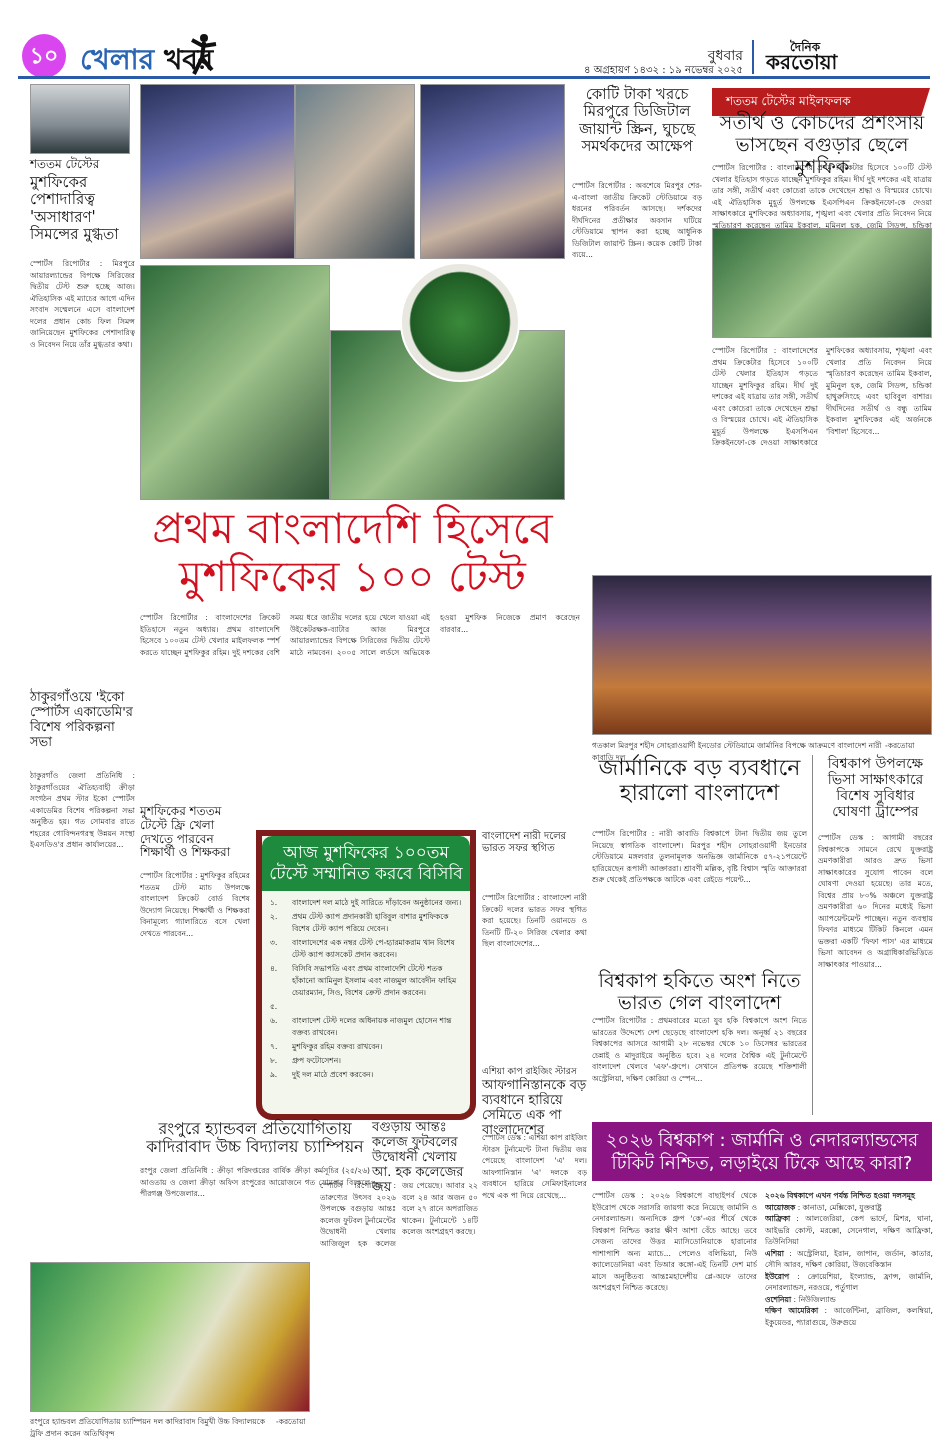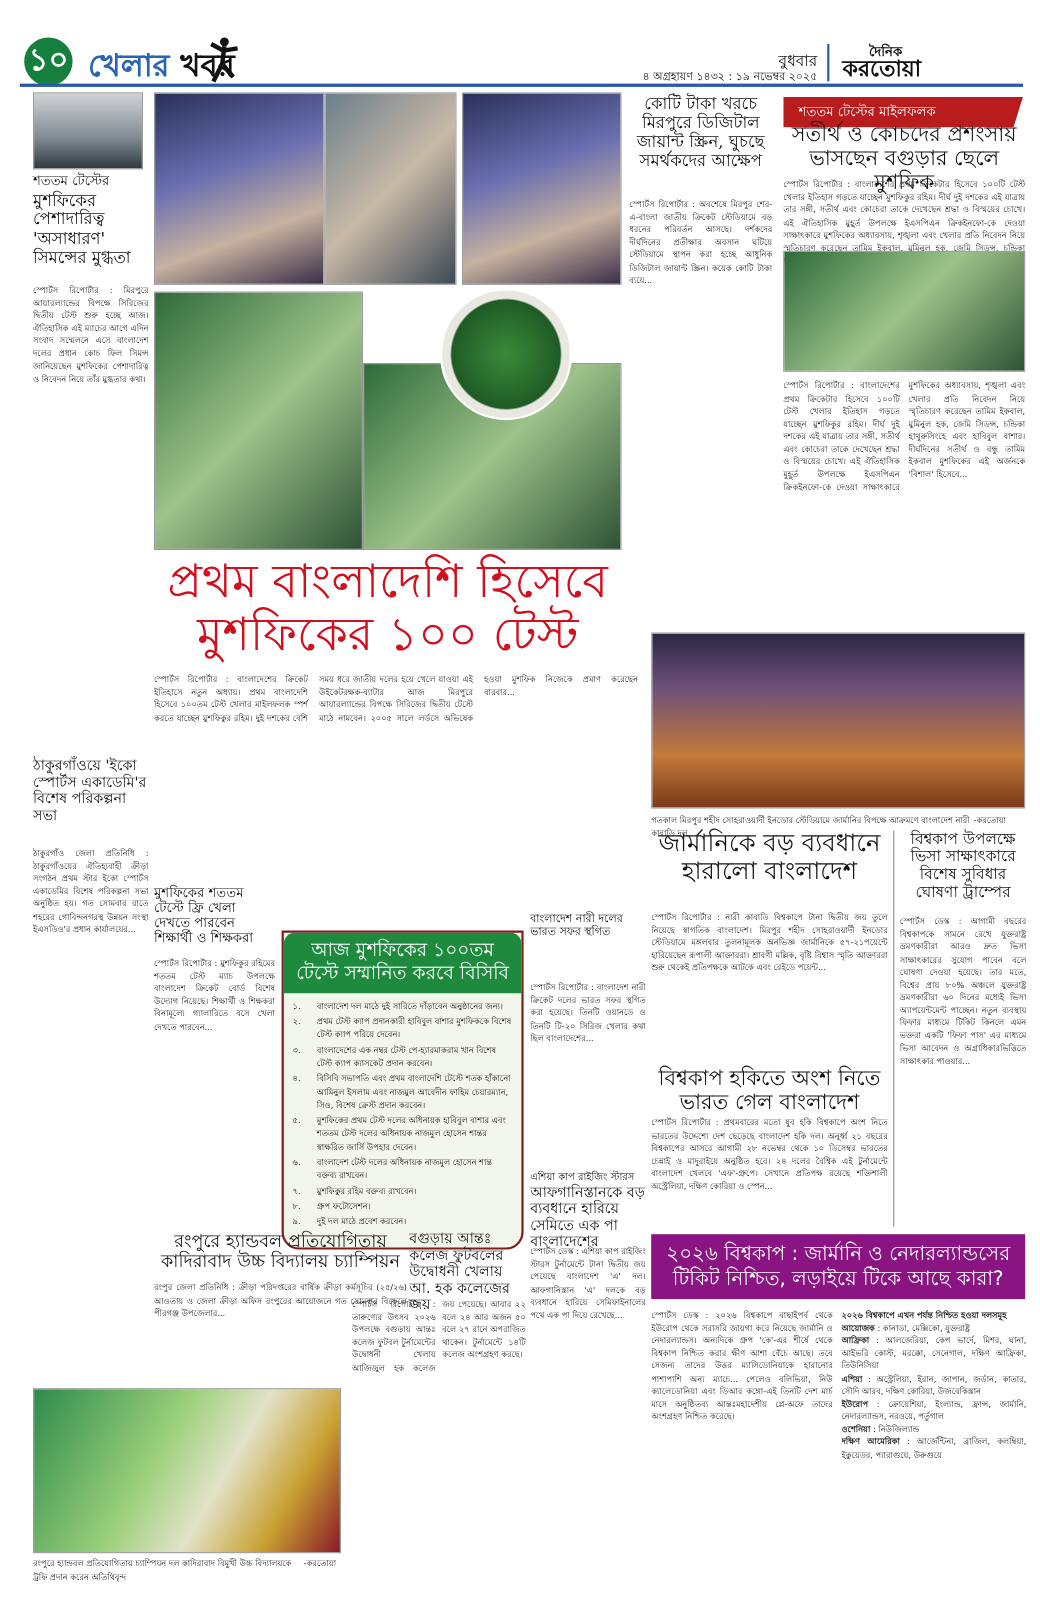--- a/index.html
+++ b/index.html
@@ -1,40 +1,40 @@
 <!DOCTYPE html>
 <html><head>
 <meta charset="utf-8">
 <style>
   * { box-sizing: border-box; margin: 0; padding: 0; }
   body { width: 945px; height: 1452px; background: #fff; font-family: "DejaVu Sans", sans-serif; color: #111; position: relative; overflow: hidden; }
   .abs { position: absolute; }
   .serif { font-family: "DejaVu Serif", serif; }
   .hdr-line { left: 18px; top: 76px; width: 912px; height: 3px; background: #2a5aa8; }
-  .page-num { left: 22px; top: 34px; width: 44px; height: 44px; border-radius: 50%; background: #15803d; color: #fff; font-weight: bold; font-size: 28px; display: flex; align-items: center; justify-content: center; }
+  .page-num { left: 22px; top: 34px; width: 44px; height: 44px; border-radius: 50%; background: #d946ef; color: #fff; font-weight: bold; font-size: 22px; display: flex; align-items: center; justify-content: center; }
   .section-title { left: 80px; top: 38px; font-size: 28px; font-weight: bold; color: #2a64b4; }
   .section-title .b { color: #111; }
   .date-day { left: 598px; top: 44px; width: 145px; text-align: right; font-size: 14px; }
   .date-full { left: 560px; top: 62px; width: 183px; text-align: right; font-size: 10px; }
   .vsep { left: 752px; top: 40px; width: 2px; height: 34px; background: #2a5aa8; }
   .brand-sm { left: 790px; top: 38px; font-size: 12px; font-weight: bold; font-family: Liberation Serif, serif; }
   .brand { left: 766px; top: 52px; font-size: 20px; font-weight: bold; line-height: 1; }
   .photo { background: linear-gradient(135deg, #6a7f8a, #c9b9a7 50%, #3b4a55); border: 1px solid #999; }
   .photo.green { background: linear-gradient(135deg, #2e6b3a, #9ec28a 50%, #2f5236); }
   .photo.blue { background: linear-gradient(160deg, #28315a, #6a6fb0 40%, #c7b2a0 70%, #3b2f4a); }
   .photo.grey { background: linear-gradient(180deg, #cfd3d6, #808a90 60%, #2f3a3f); }
   .photo.court { background: linear-gradient(180deg, #2c2840 0%, #6b4e7a 30%, #c47a3a 70%, #7a3a1a 100%); }
   .photo.ceremony { background: linear-gradient(120deg, #2e8b4c 0%, #9bd07a 40%, #e2e2c8 60%, #c8a030 80%, #8a1a2a 100%); }
   .circle-photo { border-radius: 50%; background: radial-gradient(circle, #3a8a3a 0%, #1f5b25 60%, #e8e8e0 62%, #e8e8e0 100%); border: 2px solid #fff; }
   .col-text { font-size: 7.5px; line-height: 11.5px; color: #222; text-align: justify; overflow: hidden; }
   .col-text b { font-weight: bold; }
   .hl { line-height: 1.15; color: #111; }
   .red-hl { color: #d0101f; font-weight: normal; font-size: 42px; text-align: center; line-height: 1.15; }
   .blue-kicker { background: #b91c1c; color: #fff; font-size: 12px; padding: 4px 14px; clip-path: polygon(0 0, 100% 0, 96% 100%, 0 100%); }
-  .green-box { border: 2px solid #7f1d1d; border-radius: 0 0 16px 16px; background: #f2f6ec; margin-top: 16px; }
+  .green-box { border: 6px solid #7f1d1d; border-radius: 0 0 16px 16px; background: #f2f6ec; }
   .green-box-hd { background: #1e8a3d; color: #fff; text-align: center; font-size: 17px; line-height: 1.25; padding: 6px 4px; border-radius: 10px 10px 0 0; }
   .list { list-style: none; padding: 6px 8px; }
   .list li { display: flex; font-size: 7.5px; line-height: 12px; margin-bottom: 2px; }
   .list li .n { width: 22px; flex: none; }
   .purple { background: #8a1482; color: #fff; text-align: center; font-size: 18px; line-height: 1.3; padding: 6px 8px; }
   .caption { font-size: 7.5px; color: #222; }
   .rule { background: #888; }
 </style>
 </head>
 <body>
@@ -112,21 +112,20 @@
     <li>
         <span class="n">৩.</span>
         <span>বাংলাদেশের এক নম্বর টেস্ট পে-হ্যারমাকরাম খান বিশেষ টেস্ট ক্যাপ ক্যাসকেট প্রদান করবেন।</span>
       </li>
     <li>
         <span class="n">৪.</span>
         <span>বিসিবি সভাপতি এবং প্রথম বাংলাদেশি টেস্টে শতক হাঁকানো আমিনুল ইসলাম এবং নাজমুল আবেদীন ফাহিম চেয়ারম্যান, সিও, বিশেষ ক্রেস্ট প্রদান করবেন।</span>
       </li>
     <li>
         <span class="n">৫.</span>
-        <span>মুশফিকের প্রথম টেস্ট দলের অধিনায়ক হাবিবুল বাশার এবং শততম টেস্ট দলের অধিনায়ক নাজমুল হোসেন শান্তর স্বাক্ষরিত জার্সি উপহার দেবেন।</span>
       </li>
     <li>
         <span class="n">৬.</span>
         <span>বাংলাদেশ টেস্ট দলের অধিনায়ক নাজমুল হোসেন শান্ত বক্তব্য রাখবেন।</span>
       </li>
     <li>
         <span class="n">৭.</span>
         <span>মুশফিকুর রহিম বক্তব্য রাখবেন।</span>
       </li>
     <li>

